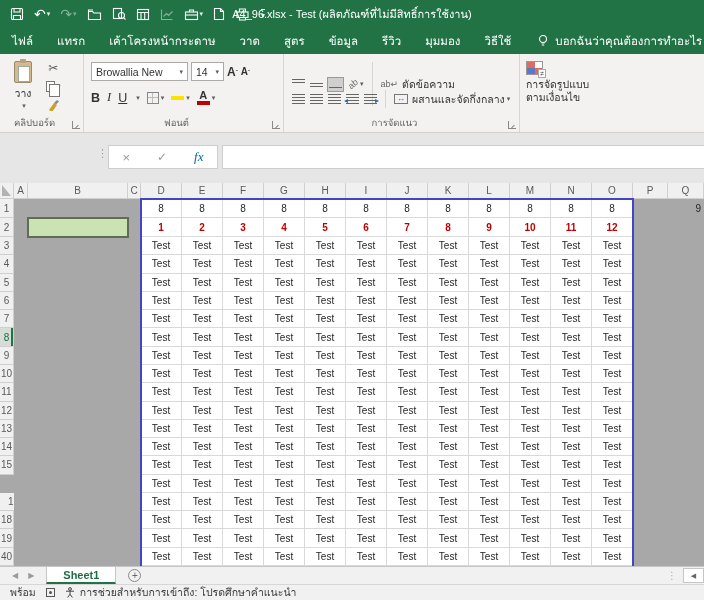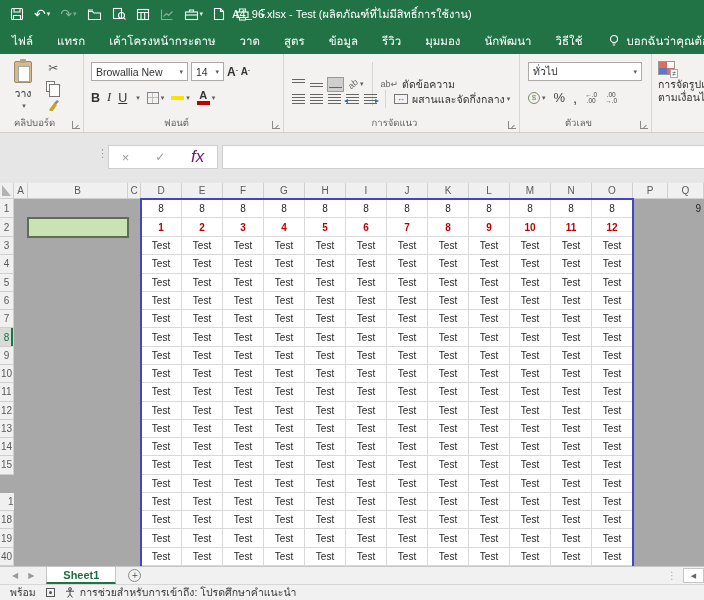--- a/index.html
+++ b/index.html
@@ -106,21 +106,21 @@
   .cf-text { font-size:10.5px; color:#333; line-height:13px; white-space:nowrap; }
 
   
   .fbar { position:absolute; left:0; top:133px; width:704px; height:50px; background:#e6e6e6; }
   .namebox { position:absolute; left:8px; top:12px; width:82px; height:24px; background:#fff; border:1px solid #d0cecc; font-size:11px; color:#333; display:flex; align-items:center; padding:0 6px; }
   .namebox .caret { margin-left:auto; }
   .fdots { position:absolute; left:97px; top:14px; color:#a0a0a0; font-size:11px; }
   .fbtns { position:absolute; left:108px; top:12px; width:110px; height:24px; background:#fff; border:1px solid #d0cecc; display:flex; align-items:center; justify-content:space-around; }
   .fx-x { color:#9a9a9a; font-size:13px; }
   .fx-ok { color:#9a9a9a; font-size:12px; }
-  .fx-fx { font-family:Liberation Sans, sans-serif; font-style:italic; font-size:17px; color:#701a75; }
+  .fx-fx { font-family:Liberation Serif, serif; font-style:italic; font-size:13px; color:#0369a1; }
   .finput { position:absolute; left:222px; top:12px; right:0; height:24px; background:#fff; border:1px solid #d0cecc; border-right:none; font-size:11px; color:#333; padding:0 6px; display:flex; align-items:center; }
 
   
   .grid { position:absolute; left:0; top:183px; width:704px; height:383px; background:#a8a8a8; overflow:hidden; }
   .gcell { position:absolute; font-size:10px; color:#262626; display:flex; align-items:center; justify-content:center; overflow:hidden; white-space:nowrap; }
   .gc-white { background:#fff; border-right:1px solid #d9d9d9; border-bottom:1px solid #d9d9d9; }
   .gc-gray { background:#a8a8a8; }
   .gc-red { color:#c00000; font-weight:bold; }
   .gc-right { justify-content:flex-end; padding-right:3px; }
   .ghead { position:absolute; background:#f0f0f0; border-right:1px solid #cfcfcf; border-bottom:1px solid #cfcfcf; font-size:10px; color:#5a5a5a; display:flex; align-items:center; justify-content:center; }
@@ -219,21 +219,20 @@
 
 <div class="tabrow">
   <span class="rtab">ไฟล์</span>
   <span class="rtab">แทรก</span>
   <span class="rtab">เค้าโครงหน้ากระดาษ</span>
   <span class="rtab">วาด</span>
   <span class="rtab">สูตร</span>
   <span class="rtab">ข้อมูล</span>
   <span class="rtab">รีวิว</span>
   <span class="rtab">มุมมอง</span>
-  <span class="rtab">นักพัฒนา</span>
   <span class="rtab">วิธีใช้</span>
   <span class="tellme">
     <svg width="12" height="14" viewBox="0 0 12 14" fill="none" stroke="#fff" stroke-width="1.1">
         <circle cx="6" cy="5" r="3.5"></circle>
         <path d="M4.5 9 h3 M4.8 11 h2.4"></path>
       </svg>
     <span>บอกฉันว่าคุณต้องการทำอะไร</span>
   </span>
 </div>
 
@@ -346,40 +345,20 @@
       <span class="rbtn">
         <span class="merge-icon">↔</span>
         <span class="al-label">ผสานและจัดกึ่งกลาง</span>
         <span class="caret">▾</span>
       </span>
     </div>
     <div class="rgroup-label">การจัดแนว</div>
     <div class="launcher"></div>
   </div>
 
-  <div class="rgroup g-num">
-    <div class="selbox num-row1">
-        <span>ทั่วไป</span>
-        <span class="caret">▾</span>
-      </div>
-    <div class="num-row2">
-      <span class="rbtn">
-          <span class="coin">$</span>
-          <span class="caret">▾</span>
-        </span>
-      <span class="rbtn pct">%</span>
-      <span class="rbtn comma">,</span>
-      <span class="rbtn dec">←.0
-.00</span>
-      <span class="rbtn dec">.00
-→.0</span>
-    </div>
-    <div class="rgroup-label">ตัวเลข</div>
-    <div class="launcher"></div>
-  </div>
 
   <div class="rgroup g-styles">
     <div class="cf-btn">
       <span class="cf-icon">
           <span></span>
           <span></span>
           <span></span>
           <span></span>
           <span class="cf-neq">≠</span>
         </span>

